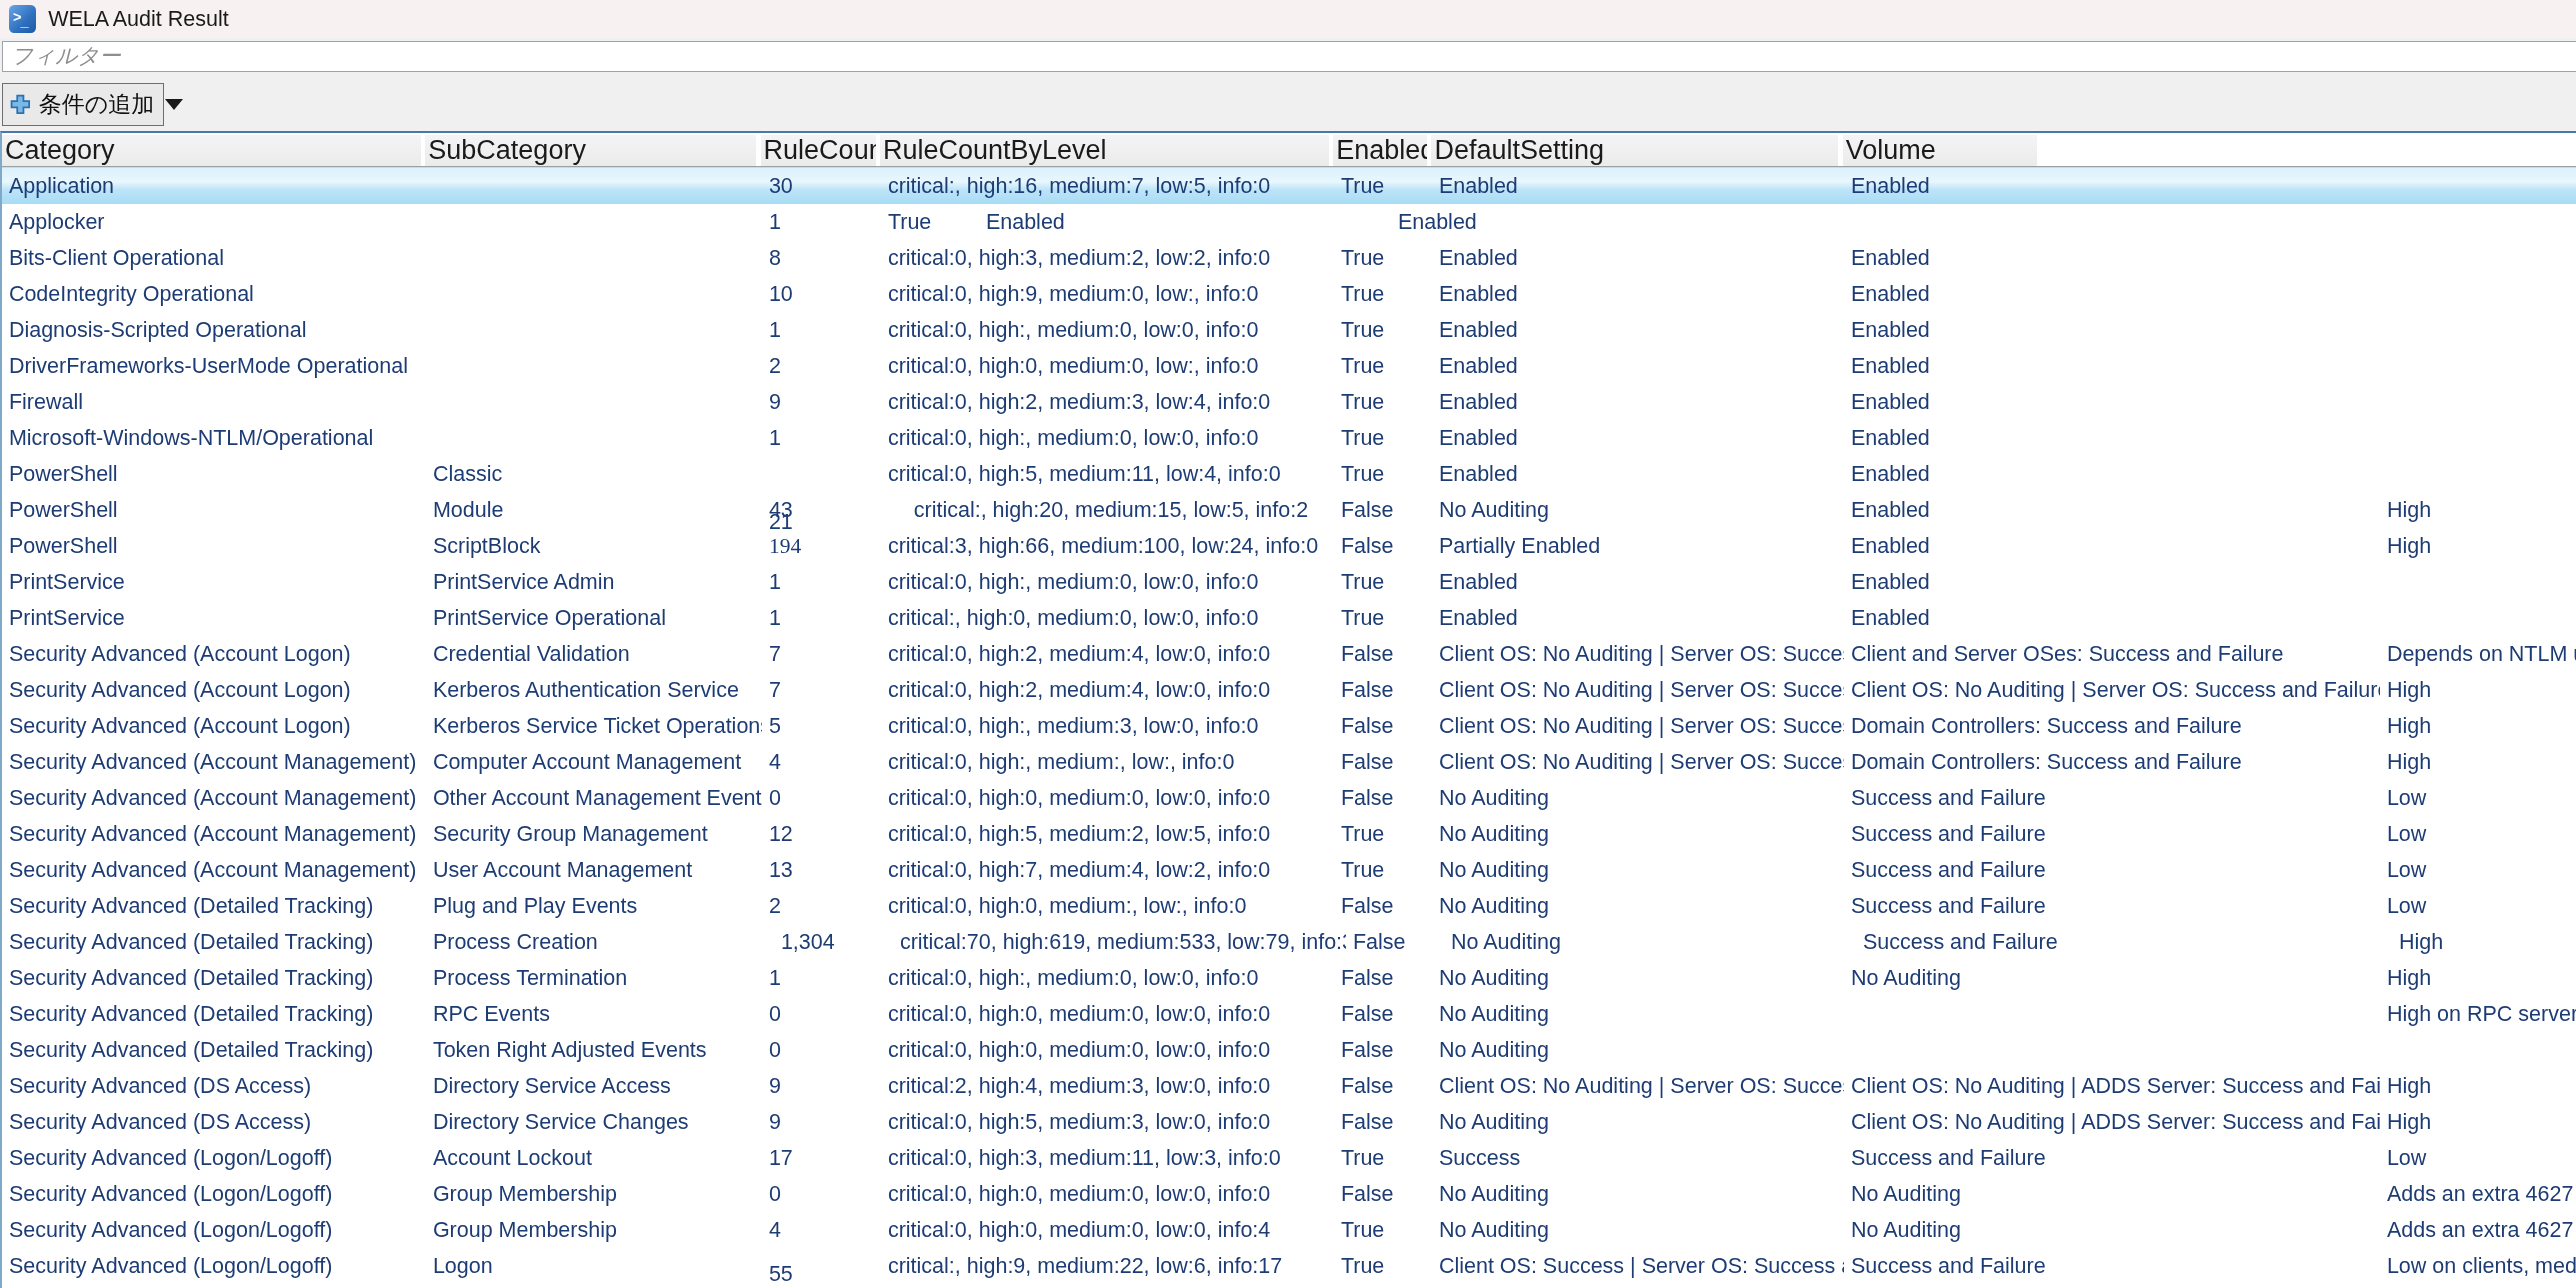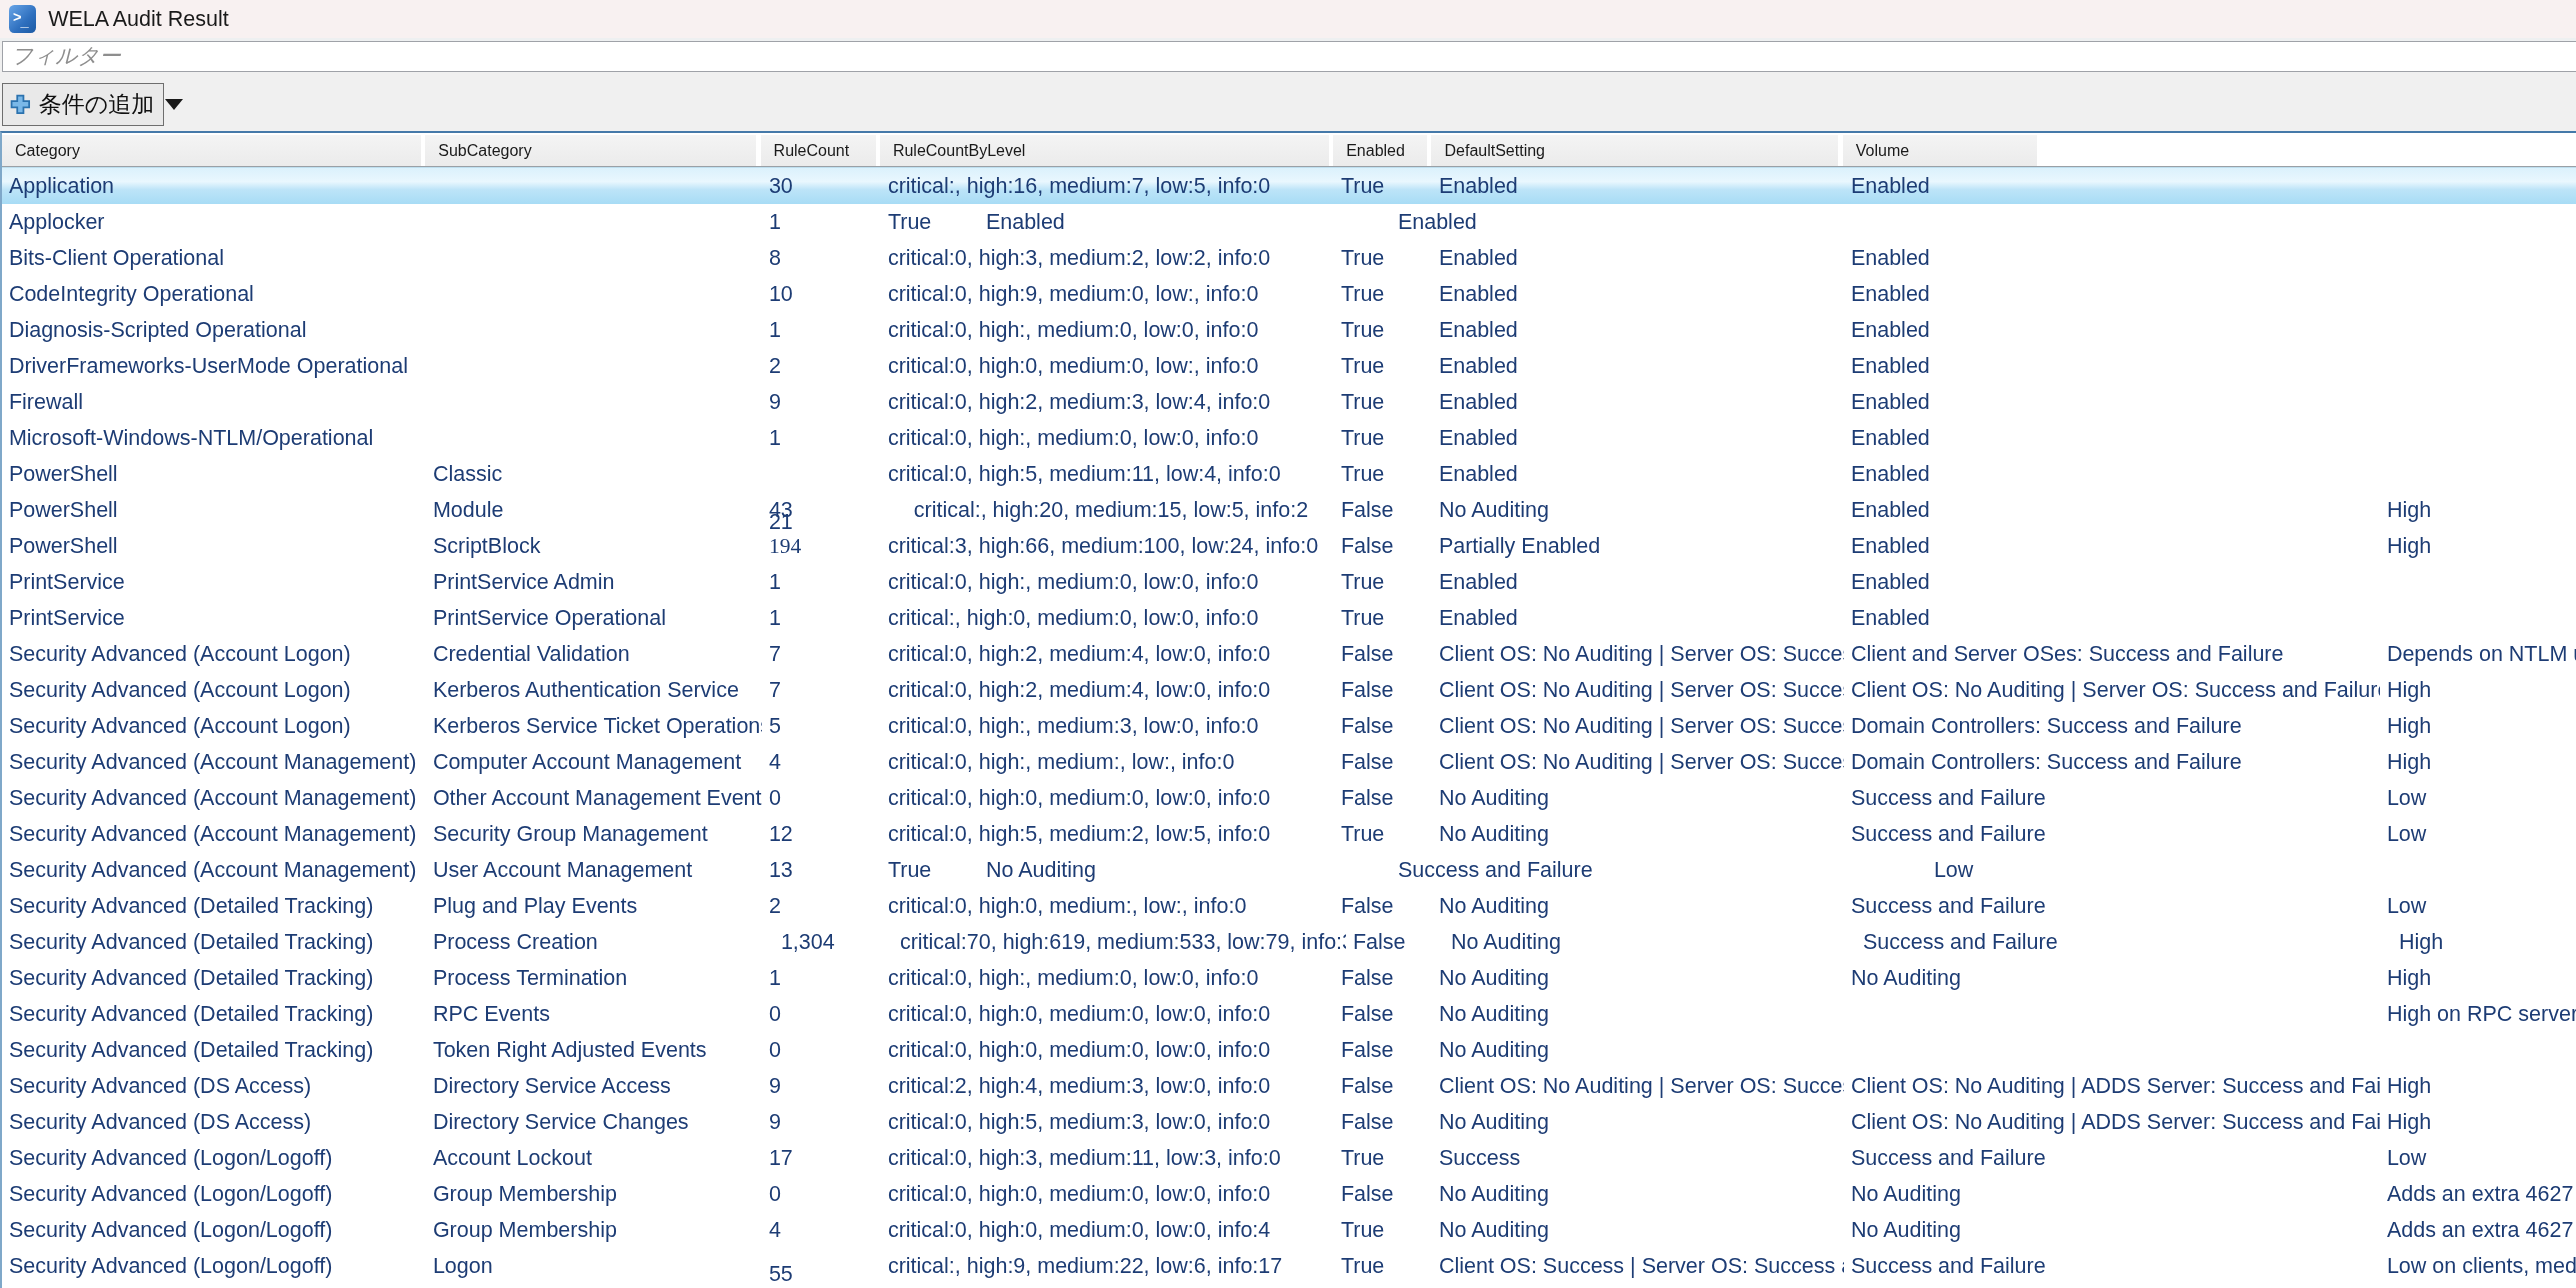--- a/index.html
+++ b/index.html
@@ -36,21 +36,21 @@
     border-top:11.2px solid #1a1a1a; }
 
   
   .listview { position:absolute; left:0; top:131px; width:2576px; height:1157px;
     background:#fff; border-top:2.6px solid #4579a9; border-left:2.6px solid #7fa8c9;
     overflow:hidden; }
   .thead { display:flex; height:35px; background:#fff; padding-top:1.7px;
     border-bottom:2.6px solid #9aa0a6; }
   .th { position:relative; height:31px; flex:0 0 auto;
     background:linear-gradient(180deg,#f4f4f4,#ebebeb);
-    font-size:16px; color:#1a1a1a; line-height:31px; padding-left:13px;
+    font-size:27px; color:#1a1a1a; line-height:31px; padding-left:3px;
     white-space:nowrap; overflow:hidden; margin-right:4.3px; }
   .th::after { content:""; position:absolute; right:-2.6px; top:1.7px; bottom:1.7px;
     width:0.9px; background:#c9cacb; }
   .th:last-child { margin-right:0; }
   .th:last-child::after { display:none; }
 
   .tr { display:flex; height:36px; background:#fff; }
   .tr.selected {
     background:linear-gradient(180deg,#dbf1fc 0%,#e9f7fe 38%,#bde4f8 60%,#a7dcf5 100%);
     box-shadow:0 -0.9px 0 #c2e7f8, 0 0.9px 0 #8ecbe9, 0 2.6px 0 #cfeafa; }
@@ -278,20 +278,21 @@
         <div class="td" style="width: 453px;">critical:0, high:5, medium:2, low:5, info:0</div>
         <div class="td" style="width: 98px;">True</div>
         <div class="td" style="width: 412px;">No Auditing</div>
         <div class="td" style="width: 536px;">Success and Failure</div>
         <div class="td" style="width: 198px;">Low</div>
       </div>
       <div class="tr">
         <div class="td" style="width: 424px;">Security Advanced (Account Management)</div>
         <div class="td" style="width: 336px;">User Account Management</div>
         <div class="td" style="width: 119px;">13</div>
+        <div class="td" style="width: 453px;">critical:0, high:7, medium:4, low:2, info:0</div>
         <div class="td" style="width: 98px;">True</div>
         <div class="td" style="width: 412px;">No Auditing</div>
         <div class="td" style="width: 536px;">Success and Failure</div>
         <div class="td" style="width: 198px;">Low</div>
       </div>
       <div class="tr">
         <div class="td" style="width: 424px;">Security Advanced (Detailed Tracking)</div>
         <div class="td" style="width: 336px;">Plug and Play Events</div>
         <div class="td" style="width: 119px;">2</div>
         <div class="td" style="width: 453px;">critical:0, high:0, medium:, low:, info:0</div>

